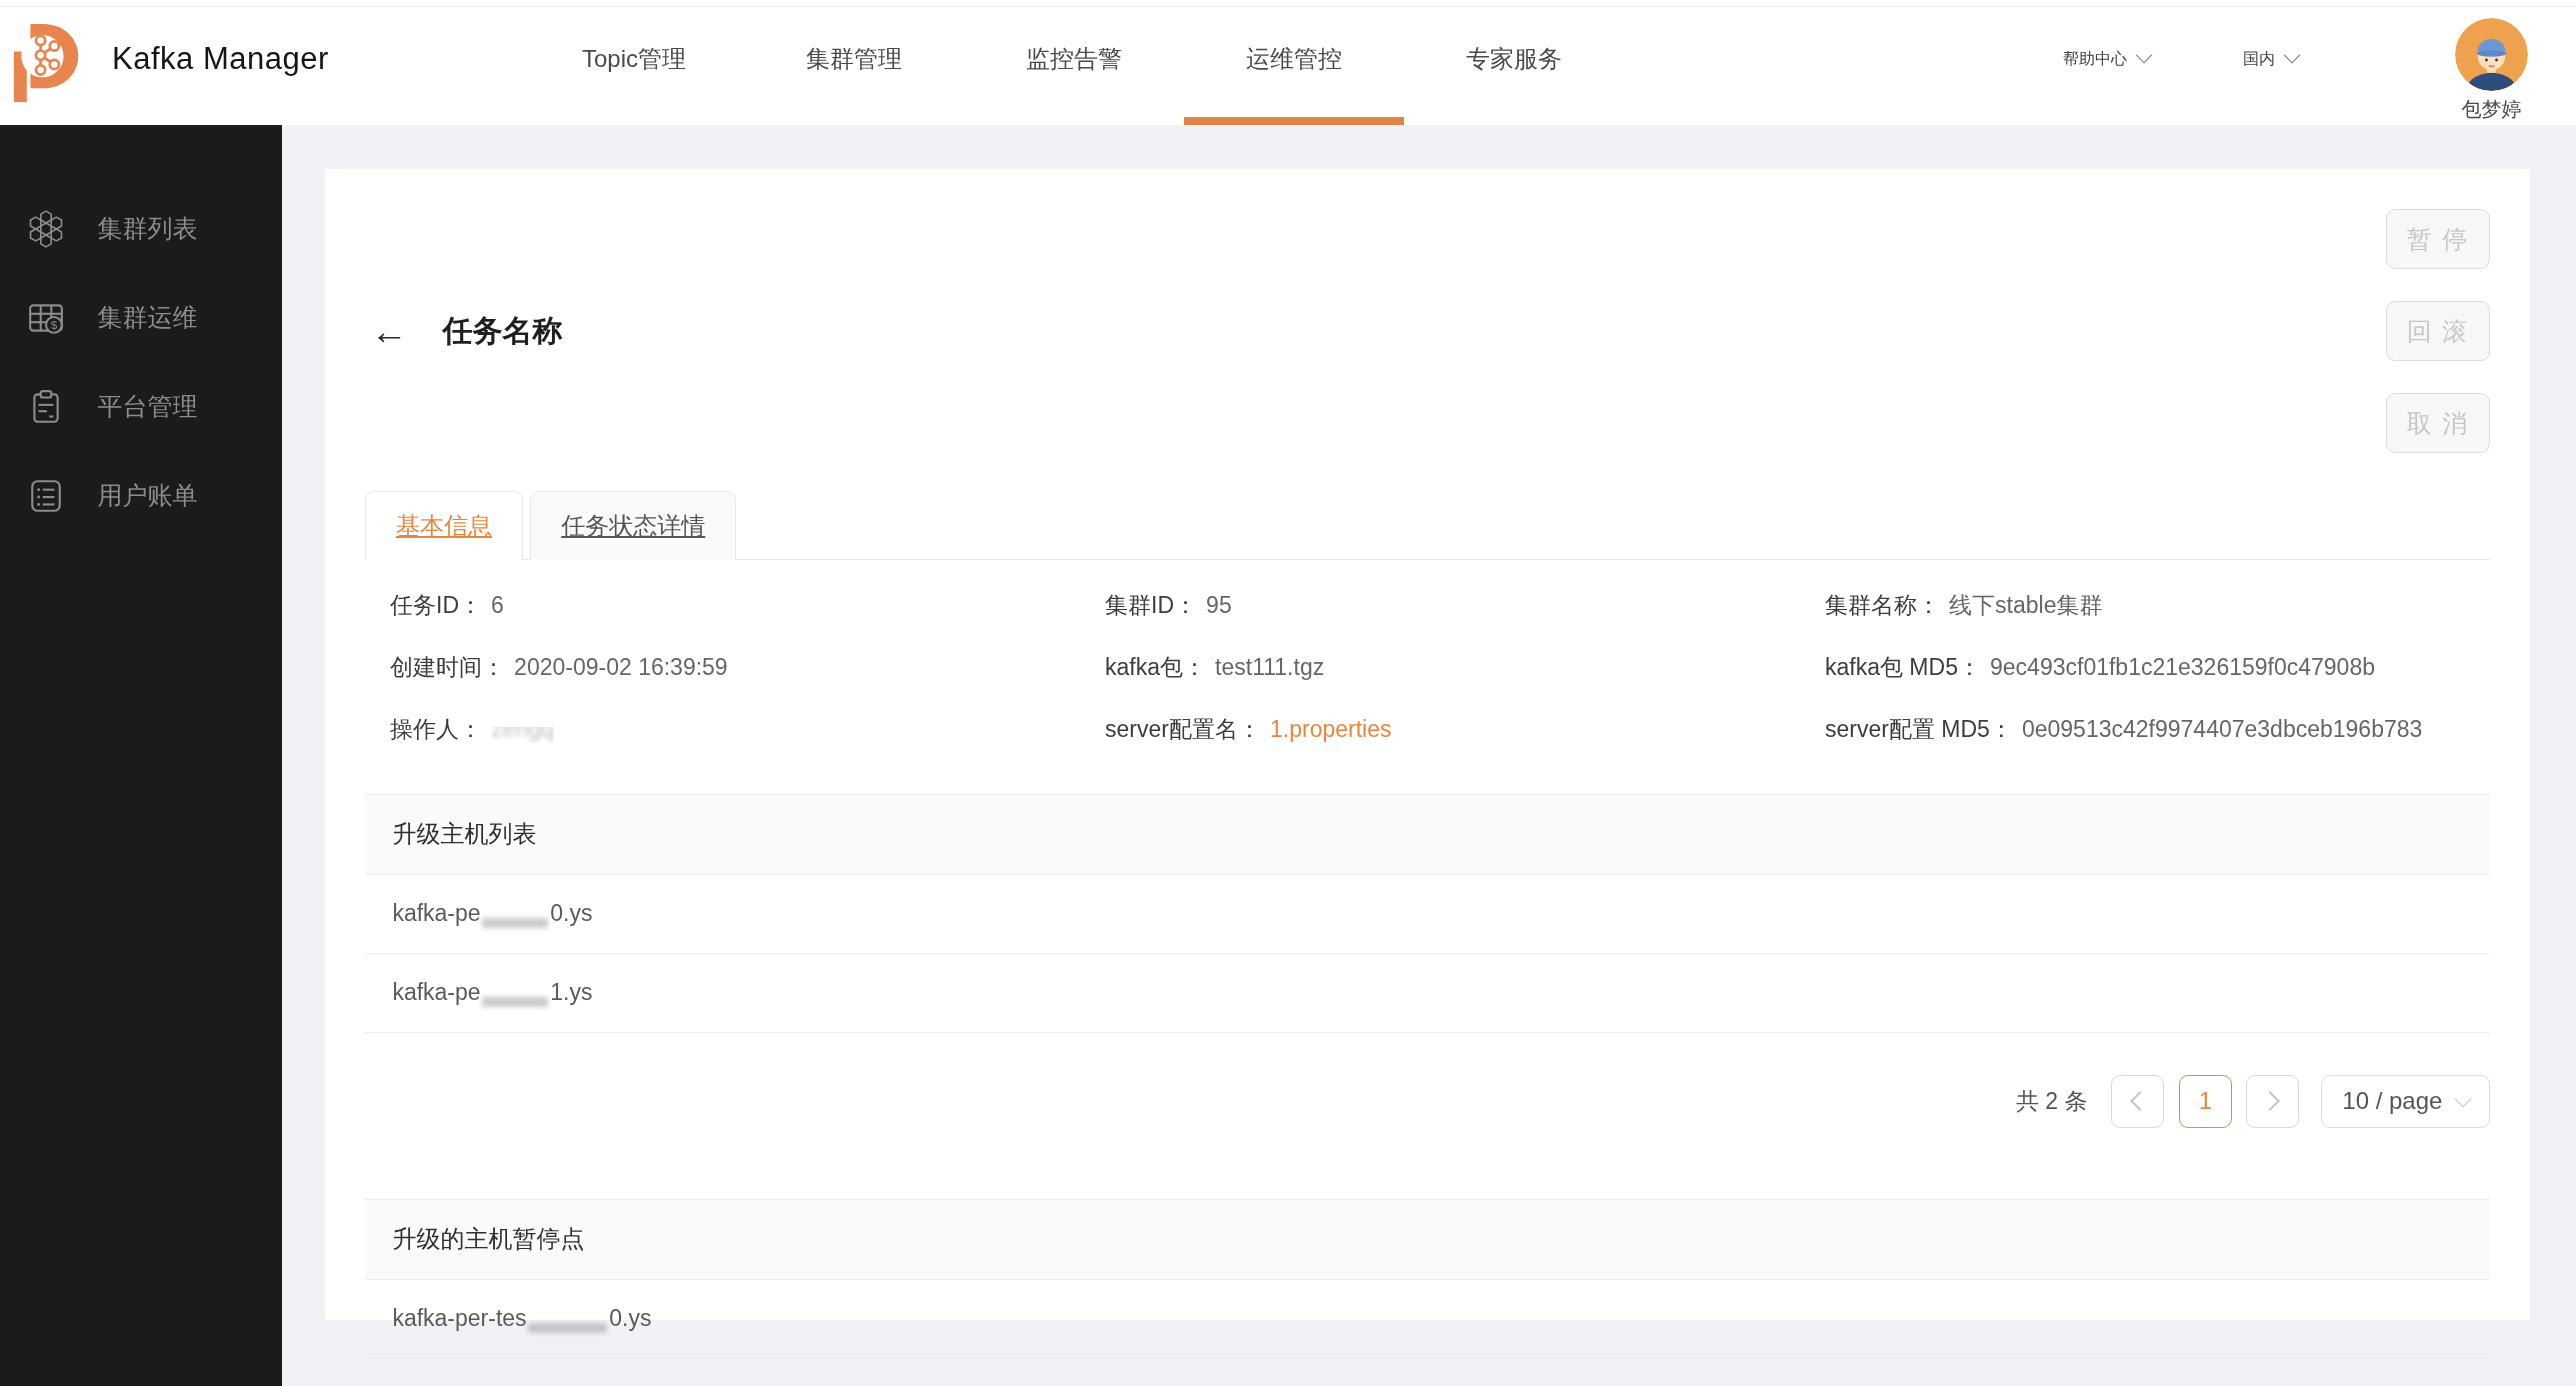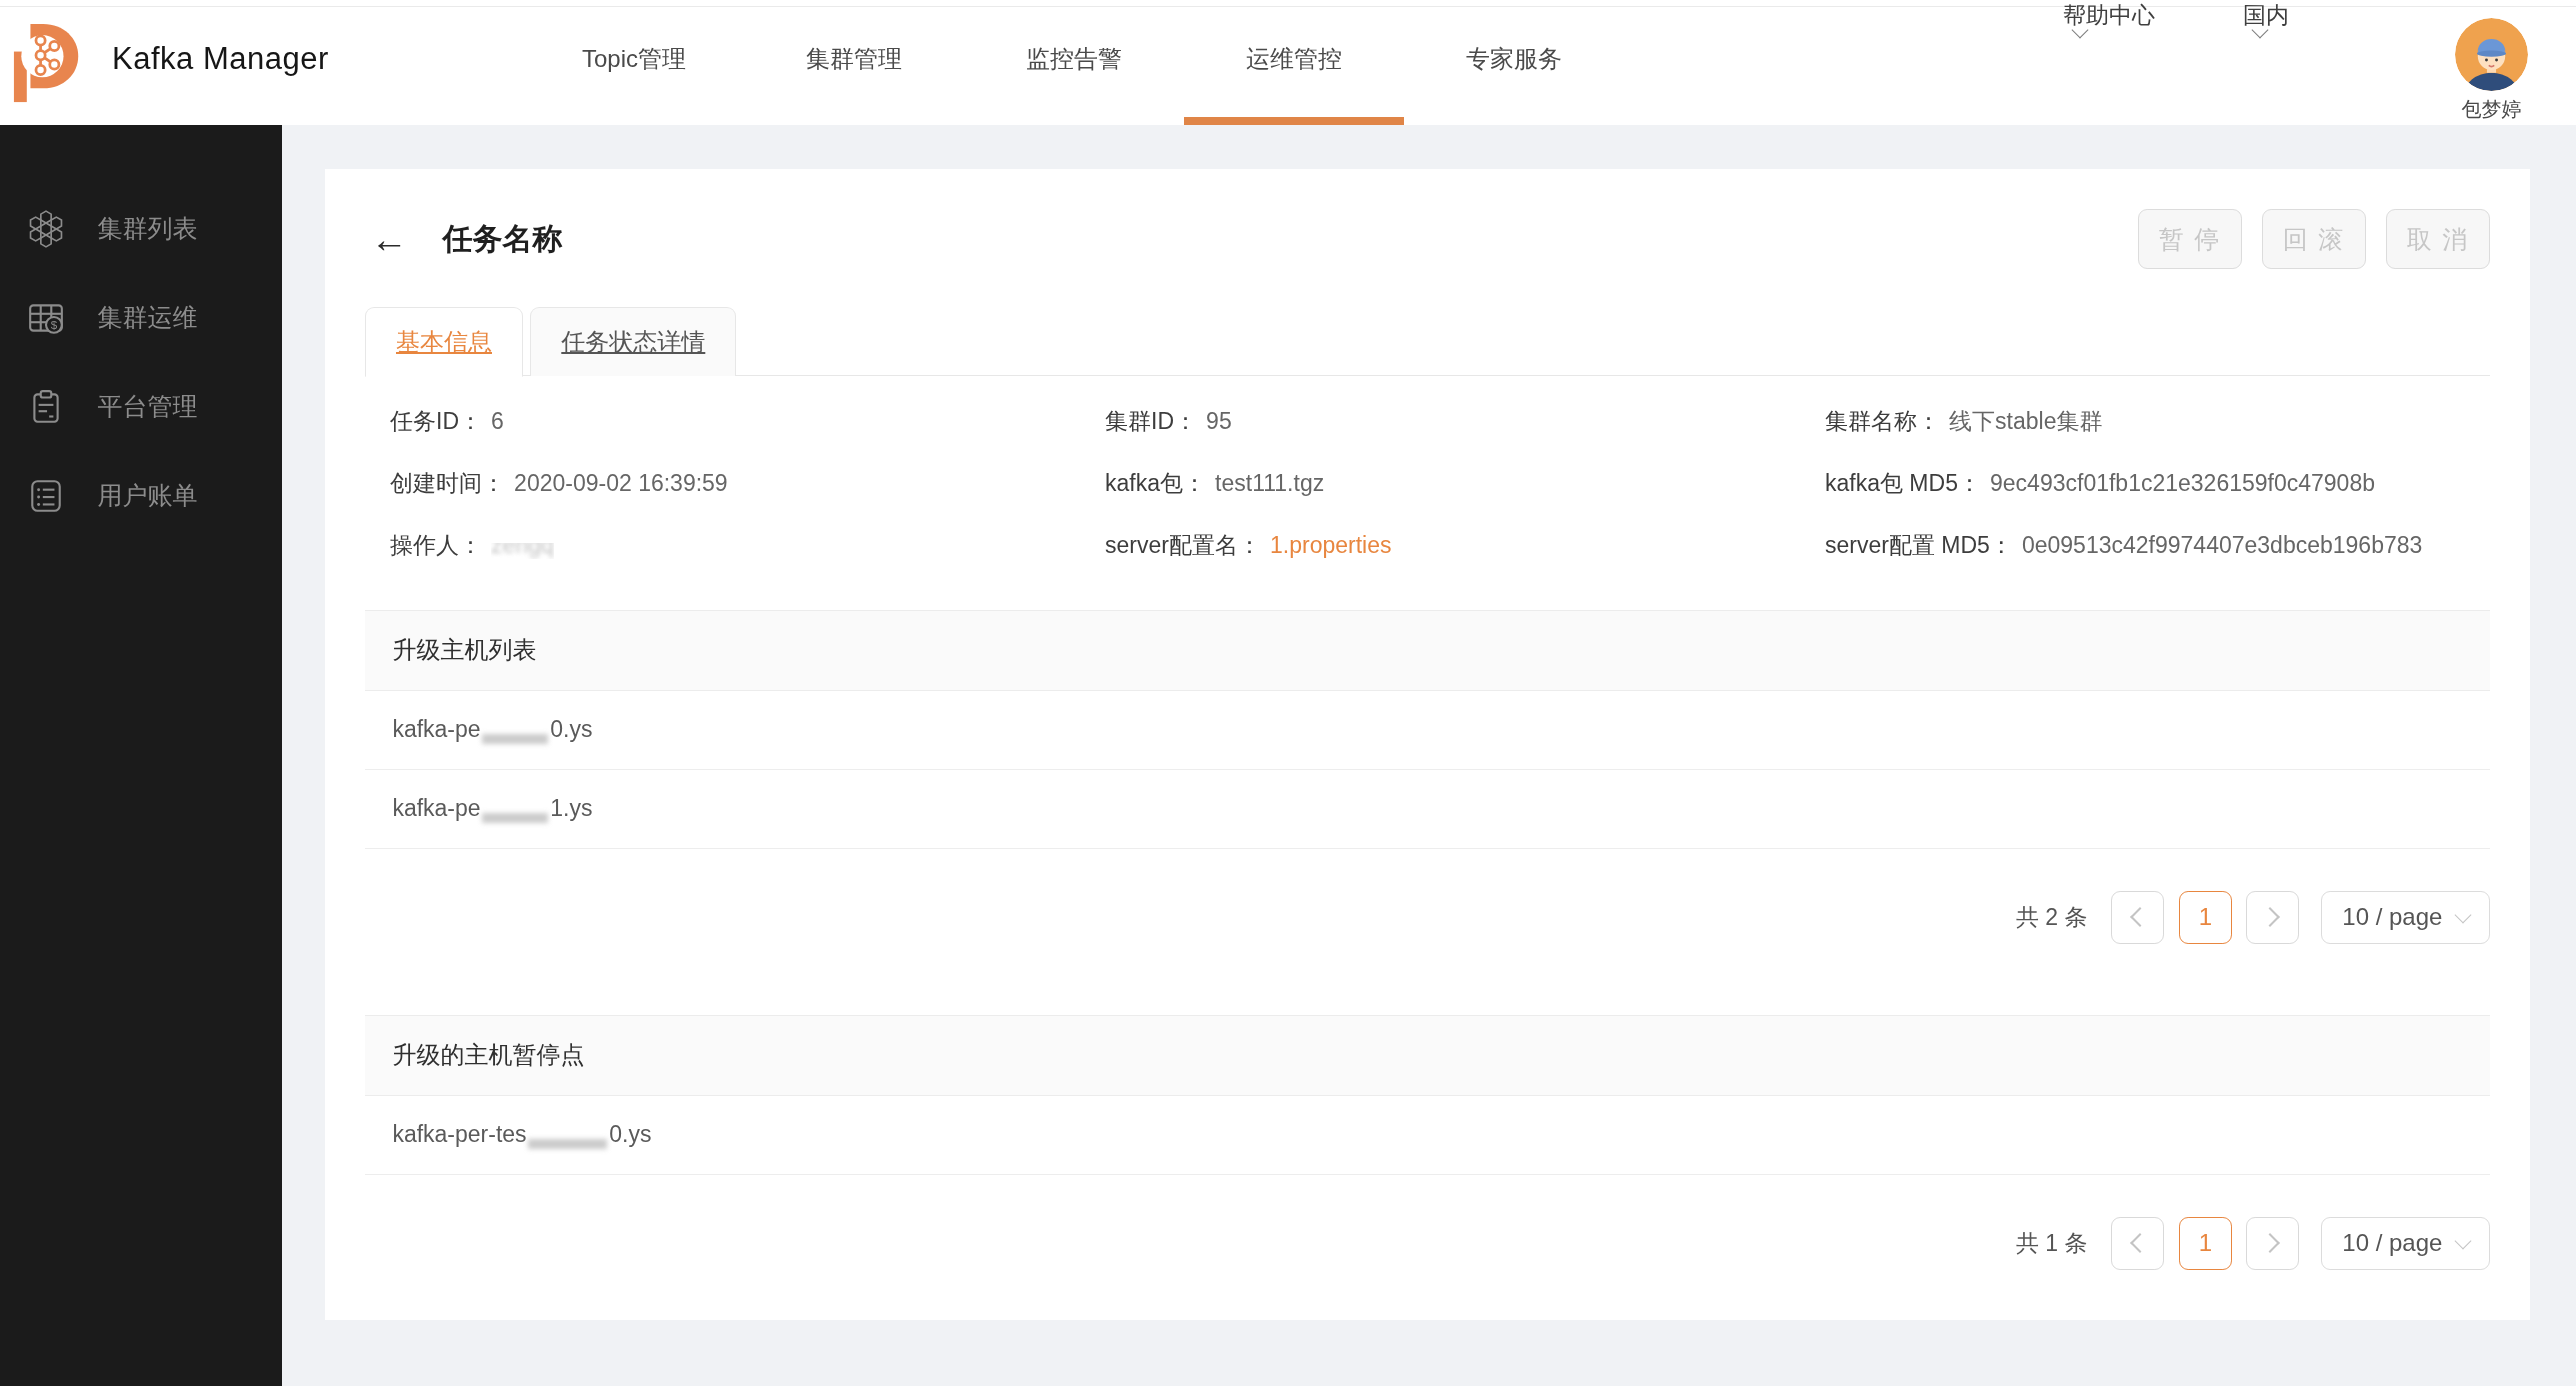--- a/index.html
+++ b/index.html
@@ -12,40 +12,40 @@
   
   .app-header{position:absolute;left:0;top:0;width:2576px;height:125px;background:#fff;}
   .top-hairline{position:absolute;left:0;top:5.5px;width:100%;height:1.8px;background:#eaeaea;}
   .logo{position:absolute;left:12.8px;top:24px;width:68px;height:79px;}
   .app-title{position:absolute;left:112px;top:0;height:118px;display:flex;align-items:center;
     font-size:31px;font-weight:500;color:#161616;letter-spacing:0.5px;}
   .main-nav{position:absolute;left:524px;top:0;height:118px;display:flex;}
   .nav-item{width:220px;height:100%;display:flex;align-items:center;justify-content:center;
     font-size:24px;color:#4a4a4a;cursor:pointer;position:relative;}
   .nav-item.active::after{content:"";position:absolute;left:0;right:0;bottom:-7.3px;height:8.2px;background:#e08547;}
-  .hdr-right-item{position:absolute;top:0;height:118px;display:flex;font-size:23px;color:#3f3f3f;cursor:pointer;flex-direction:column;}
+  .hdr-right-item{position:absolute;top:0;height:118px;display:flex;align-items:center;font-size:16px;color:#3f3f3f;cursor:pointer;}
   .help-menu{left:2063px;}
   .region-menu{left:2243px;}
   .caret{display:inline-block;width:11px;height:11px;border-right:1.8px solid #7d7d7d;border-bottom:1.8px solid #7d7d7d;
     transform:rotate(45deg);margin-left:11px;margin-top:-7.3px;}
   .user-menu{position:absolute;left:2444px;top:18.3px;width:95px;display:flex;flex-direction:column;align-items:center;cursor:pointer;}
   .avatar{width:73px;height:73px;border-radius:50%;overflow:hidden;}
   .user-name{margin-top:4.6px;font-size:20px;color:#4a4a4a;}
   
   .sidebar{position:absolute;left:0;top:125px;width:282px;height:1261px;background:#1b1b1b;padding-top:59px;box-sizing:border-box;}
   .side-item{height:89px;display:flex;align-items:center;padding-left:27.4px;cursor:pointer;}
   .side-item .s-icon{width:38px;height:38px;flex:0 0 38px;}
   .side-label{margin-left:32px;font-size:25px;color:#8c8c8c;}
   
   .main-card{position:absolute;left:325px;top:169px;width:2205px;height:1151px;background:#fff;
     padding:0 40px;box-sizing:border-box;}
   .page-head{display:flex;align-items:center;padding-top:40px;}
   .back-btn{font-size:37px;color:#2b2b2b;line-height:1;cursor:pointer;margin-left:5.5px;}
   .page-title{margin-left:35px;font-size:30px;font-weight:700;color:#1f1f1f;}
-  .head-actions{margin-left:auto;display:flex;gap:20px;}
+  .head-actions{margin-left:auto;display:flex;gap:32px;flex-direction:column;}
   .act-btn{width:104px;height:60px;border:1.8px solid #dcdcdc;border-radius:9.1px;background:#f7f7f7;
     color:#c6c6c6;font-size:25px;letter-spacing:1.8px;display:flex;align-items:center;justify-content:center;cursor:not-allowed;
     font-family:inherit;}
   
   .tabs-row{margin-top:38px;display:flex;border-bottom:1.8px solid #e7e7e7;}
   .tab{height:68px;padding:0 30px;display:flex;align-items:center;font-size:24px;color:#555;
     background:#fafafa;border:1.8px solid #e7e7e7;border-bottom:none;border-radius:9.1px 9.1px 0 0;
     margin-right:7.3px;cursor:pointer;margin-bottom:-1.8px;text-decoration:underline;}
   .tab.active{background:#fff;color:#e8863f;border-bottom:1.8px solid #fff;}
   

